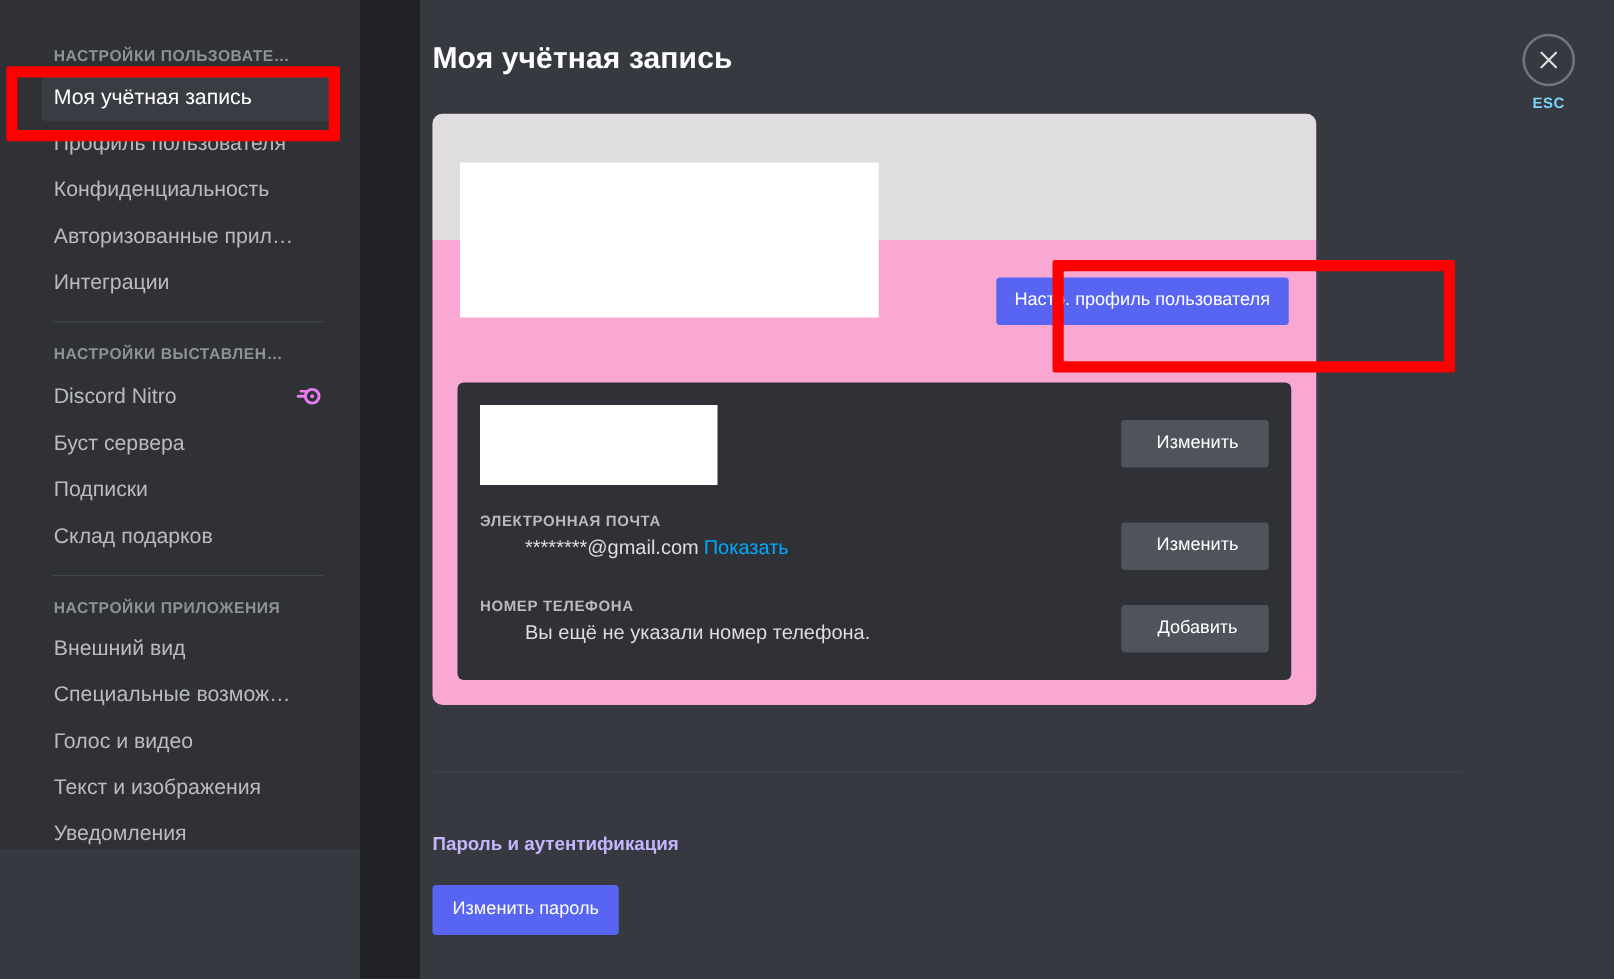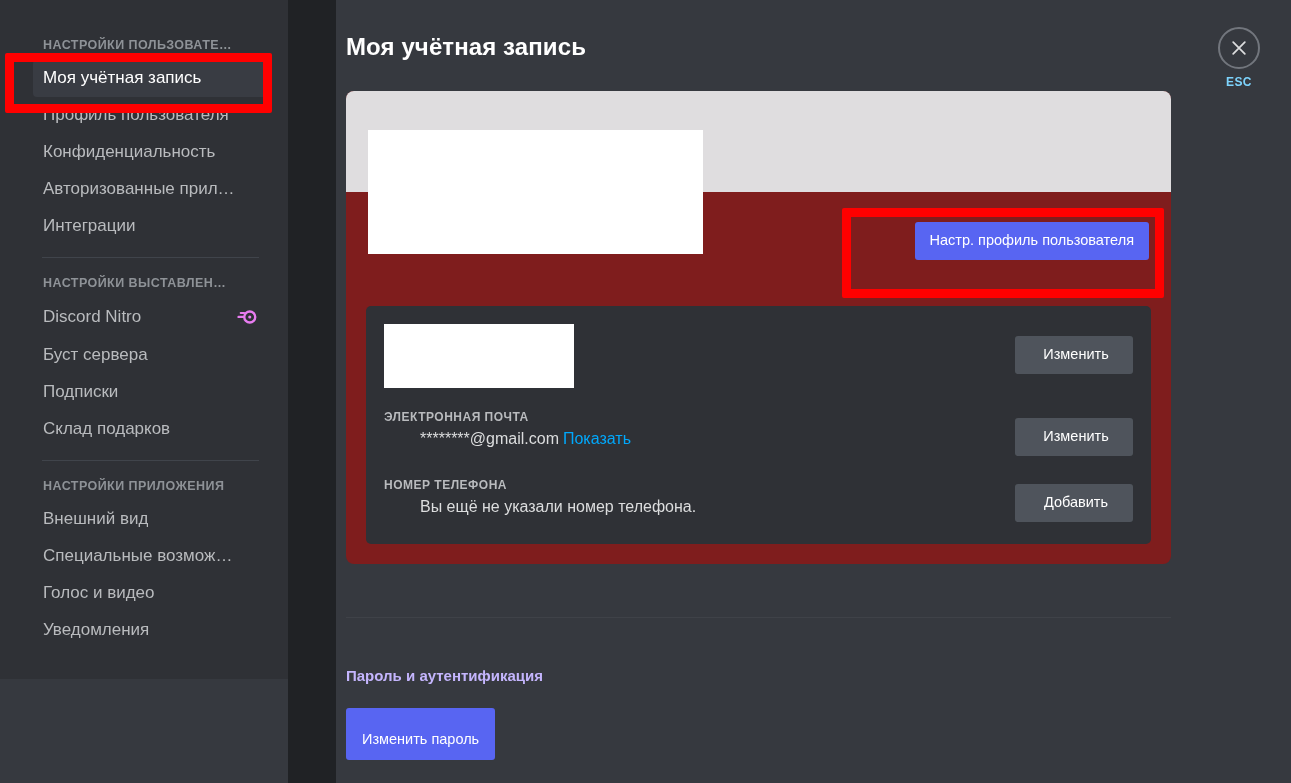--- a/index.html
+++ b/index.html
@@ -97,22 +97,22 @@
     font-weight: 700;
     color: #ffffff;
     letter-spacing: .1px;
     margin-left: 10px;
   }
 
   
   .account-card {
     position: relative;
     margin: 30px 0 0 10px;
-    width: 825px;
-    background: #7f1d1d;
+    width: 707px;
+    background: #f9a8d4;
     border-radius: 8px;
     overflow: hidden;
   }
   .banner {
     height: 101px;
     background: #dfdddf;
     width: 100%;
   }
   .card-body {
     position: relative;
@@ -214,21 +214,21 @@
     margin: 49px 0 0 10px;
   }
   .primary-btn {
     margin: 24px 0 0 10px;
     background: #5865f2;
     color: #ffffff;
     font-size: 14.5px;
     line-height: 1;
     border: none;
     border-radius: 3px;
-    padding: 24px 16px 13px 16px;
+    padding: 12px 16px 13px 16px;
     cursor: pointer;
     font-family: "Liberation Sans", sans-serif;
   }
 
   
   .esc-wrap {
     position: absolute;
     top: 27px;
     right: 22px;
     width: 60px;
@@ -314,20 +314,23 @@
         <div class="nav-item">
           <span class="label">Внешний вид</span>
         </div>
         <div class="nav-item">
           <span class="label">Специальные возмож…</span>
         </div>
         <div class="nav-item">
           <span class="label">Голос и видео</span>
         </div>
         <div class="nav-item">
+          <span class="label">Текст и изображения</span>
+        </div>
+        <div class="nav-item">
           <span class="label">Уведомления</span>
         </div>
       </div>
   </nav>
 
   <div class="gutter"></div>
 
   <main class="content">
     <div class="content-pad">
 

